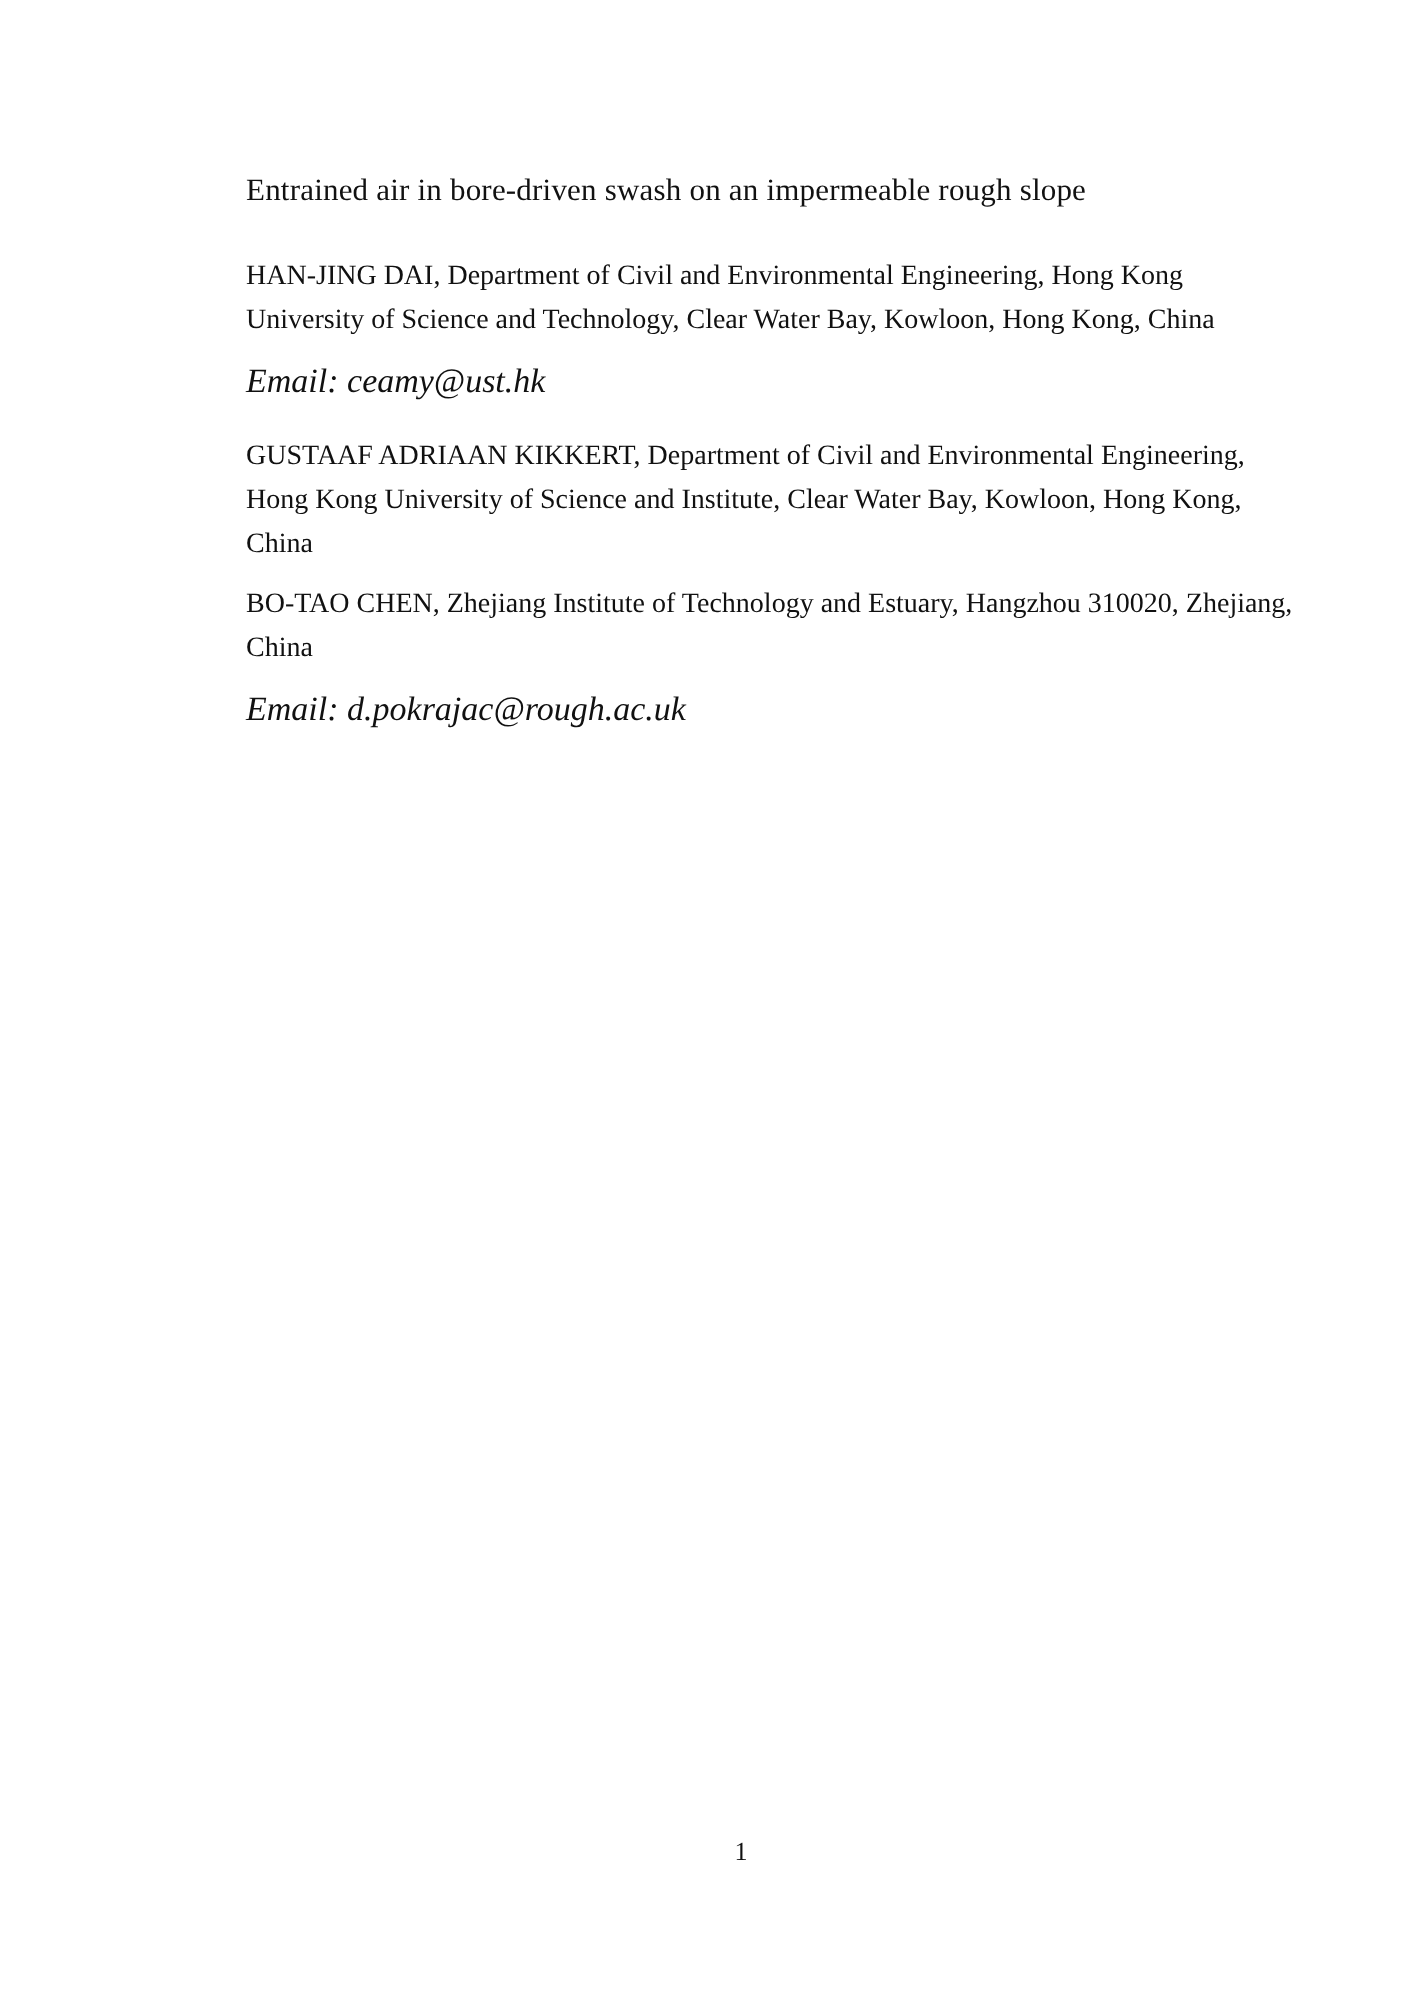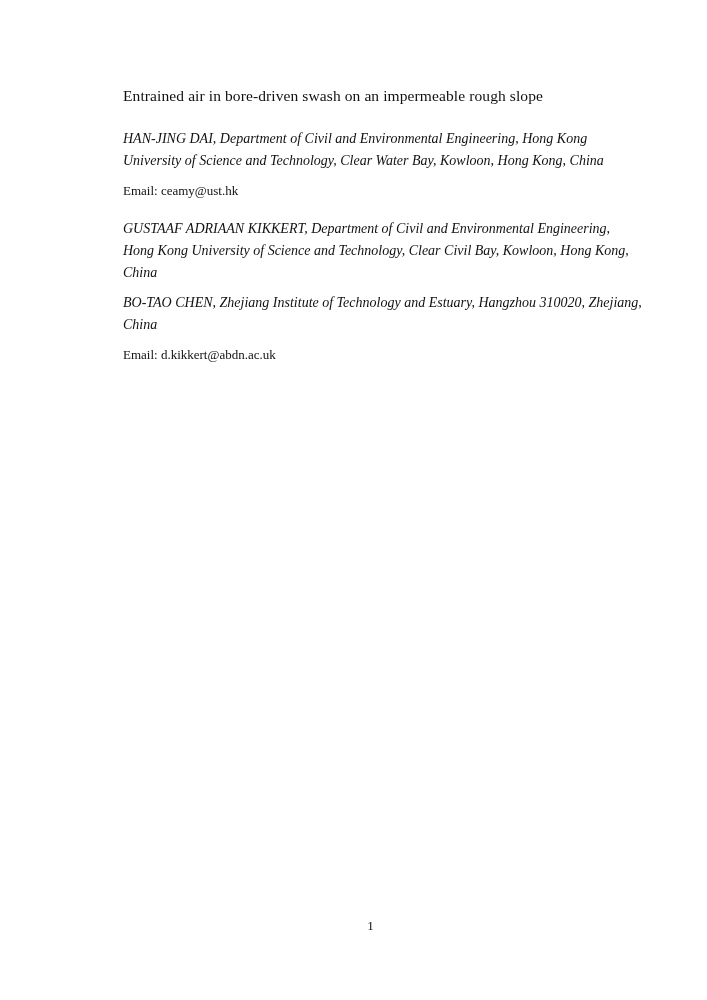--- a/index.html
+++ b/index.html
@@ -35,25 +35,25 @@
     font-weight: normal;
     line-height: 24px;
     margin: 0 0 20px 0;
     letter-spacing: 0.1px;
   }
   .affiliation {
     font-size: 14px;
     line-height: 22px;
     margin: 0 0 8px 0;
     white-space: pre-line;
-    font-style: italic;
   }
   .email {
-    font-size: 13px;
+    font-size: 17px;
     line-height: 22px;
+    font-style: italic;
     margin: 0 0 16px 0;
   }
   .footer {
     position: absolute;
     top: 918px;
     left: 0;
     width: 707px;
     text-align: center;
     font-size: 13px;
     line-height: 16px;
@@ -65,24 +65,24 @@
 <div class="page">
   <div class="content">
 
     <h1 class="paper-title">Entrained air in bore-driven swash on an impermeable rough slope</h1>
 
     <p class="affiliation">HAN-JING DAI, Department of Civil and Environmental Engineering, Hong Kong
 University of Science and Technology, Clear Water Bay, Kowloon, Hong Kong, China</p>
     <p class="email">Email: ceamy@ust.hk</p>
 
     <p class="affiliation">GUSTAAF ADRIAAN KIKKERT, Department of Civil and Environmental Engineering,
-Hong Kong University of Science and Technology, Clear Civil Bay, Kowloon, Hong Kong,
+Hong Kong University of Science and Institute, Clear Water Bay, Kowloon, Hong Kong,
 China</p>
 
     <p class="affiliation">BO-TAO CHEN, Zhejiang Institute of Technology and Estuary, Hangzhou 310020, Zhejiang,
 China</p>
 
-    <p class="email">Email: d.kikkert@abdn.ac.uk</p>
+    <p class="email">Email: d.pokrajac@rough.ac.uk</p>
 
   </div>
 
   <div class="footer">1</div>
 </div>
 
 </body></html>

